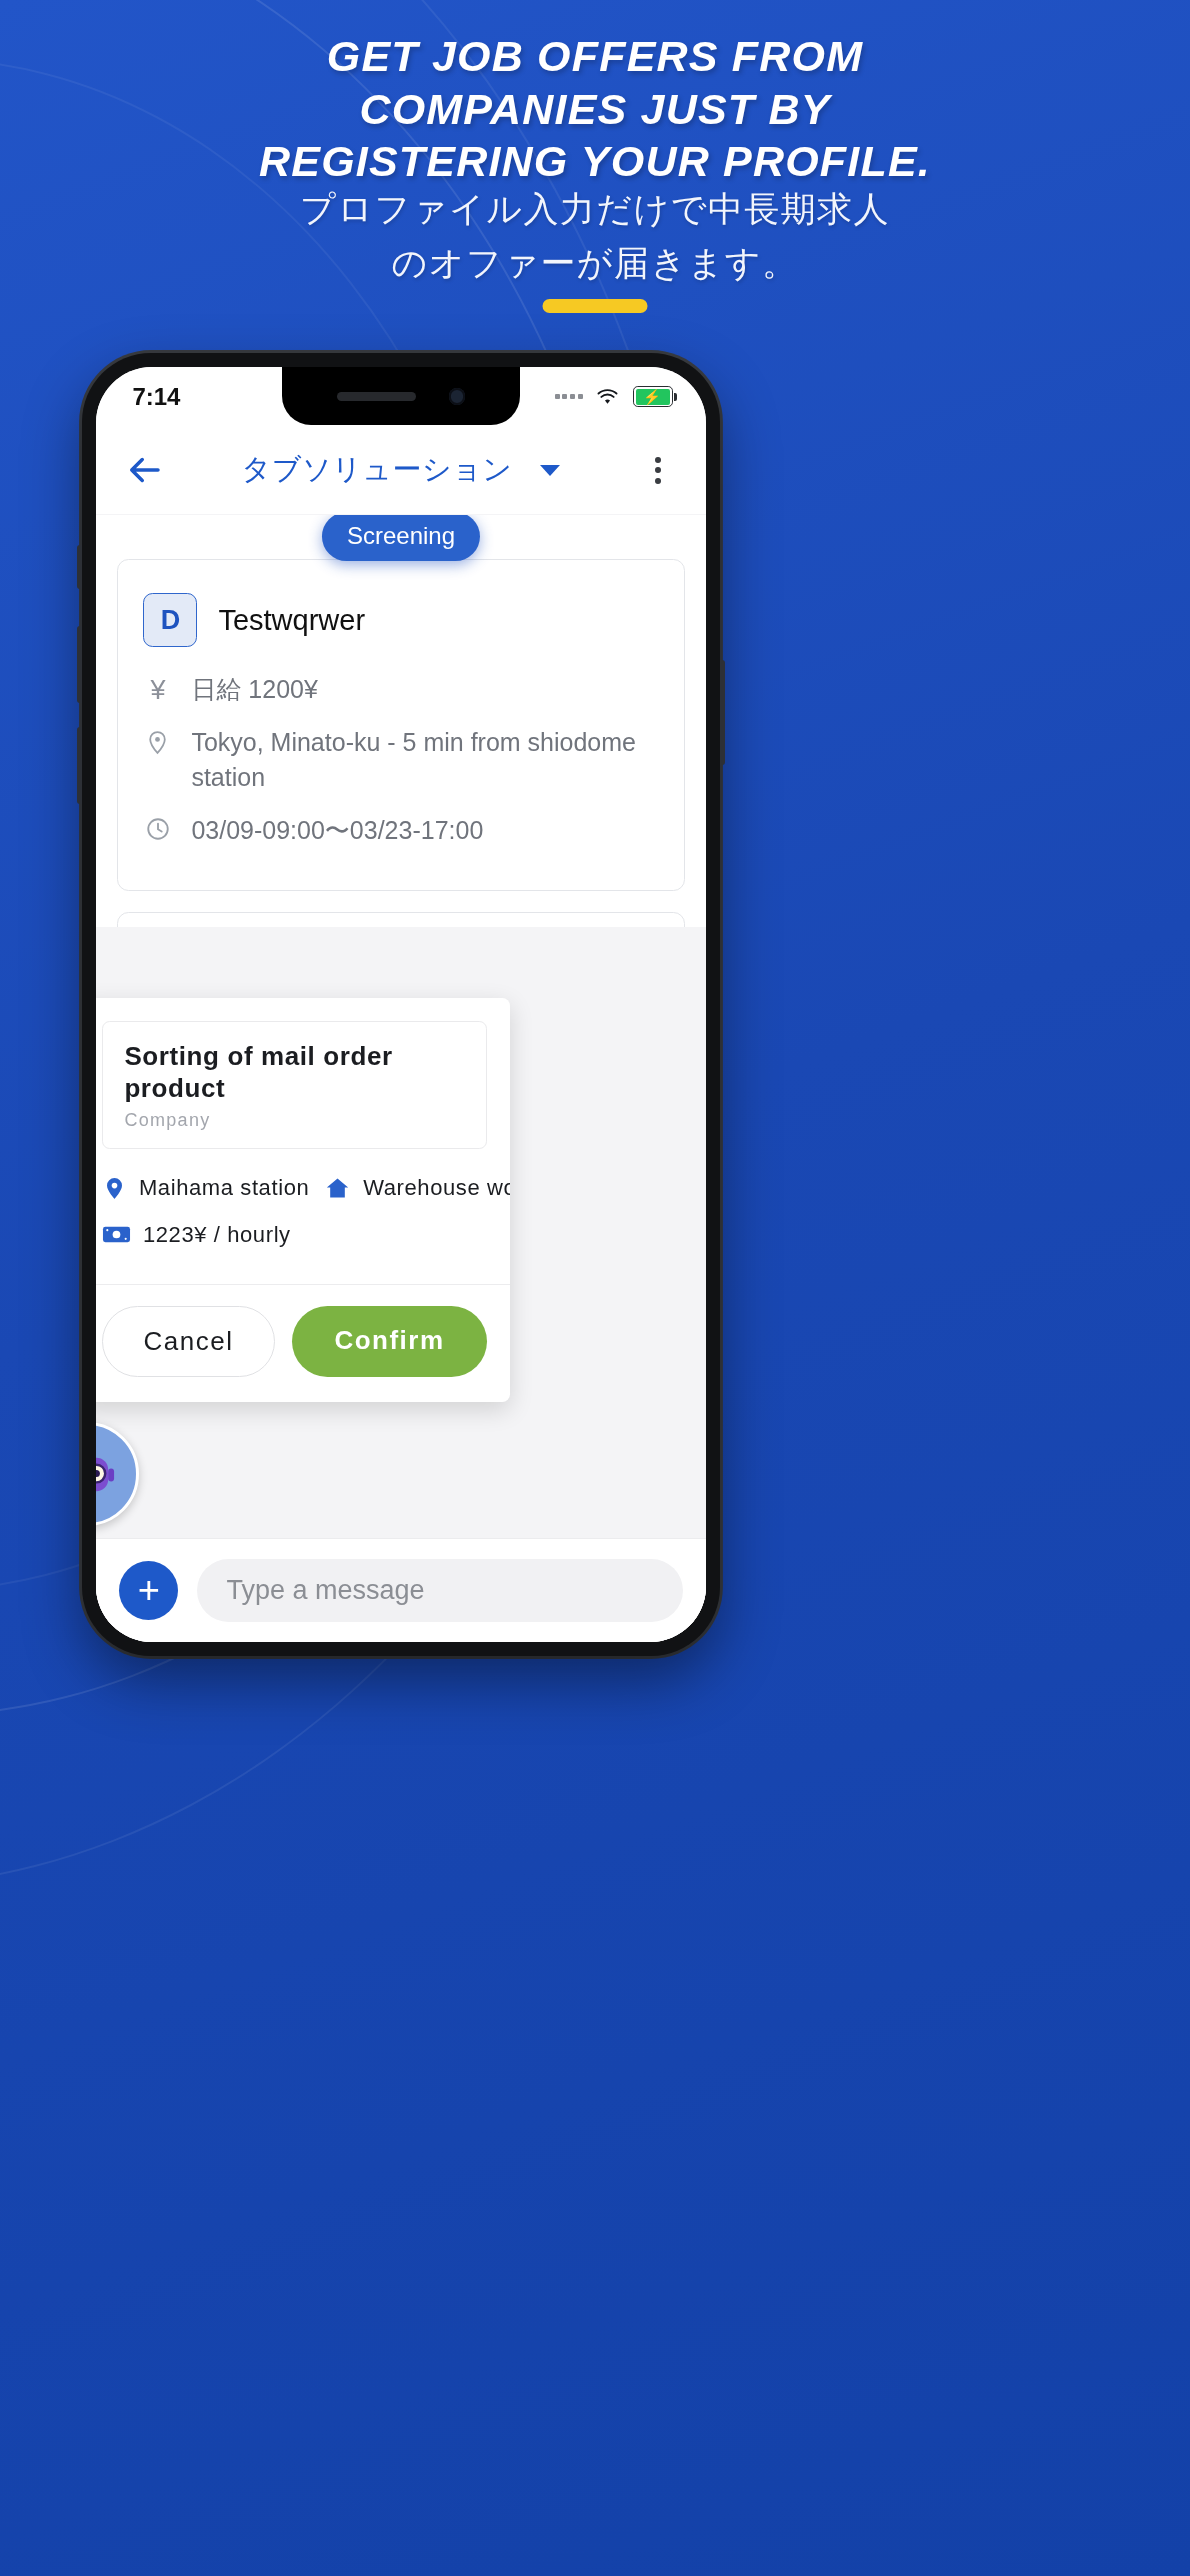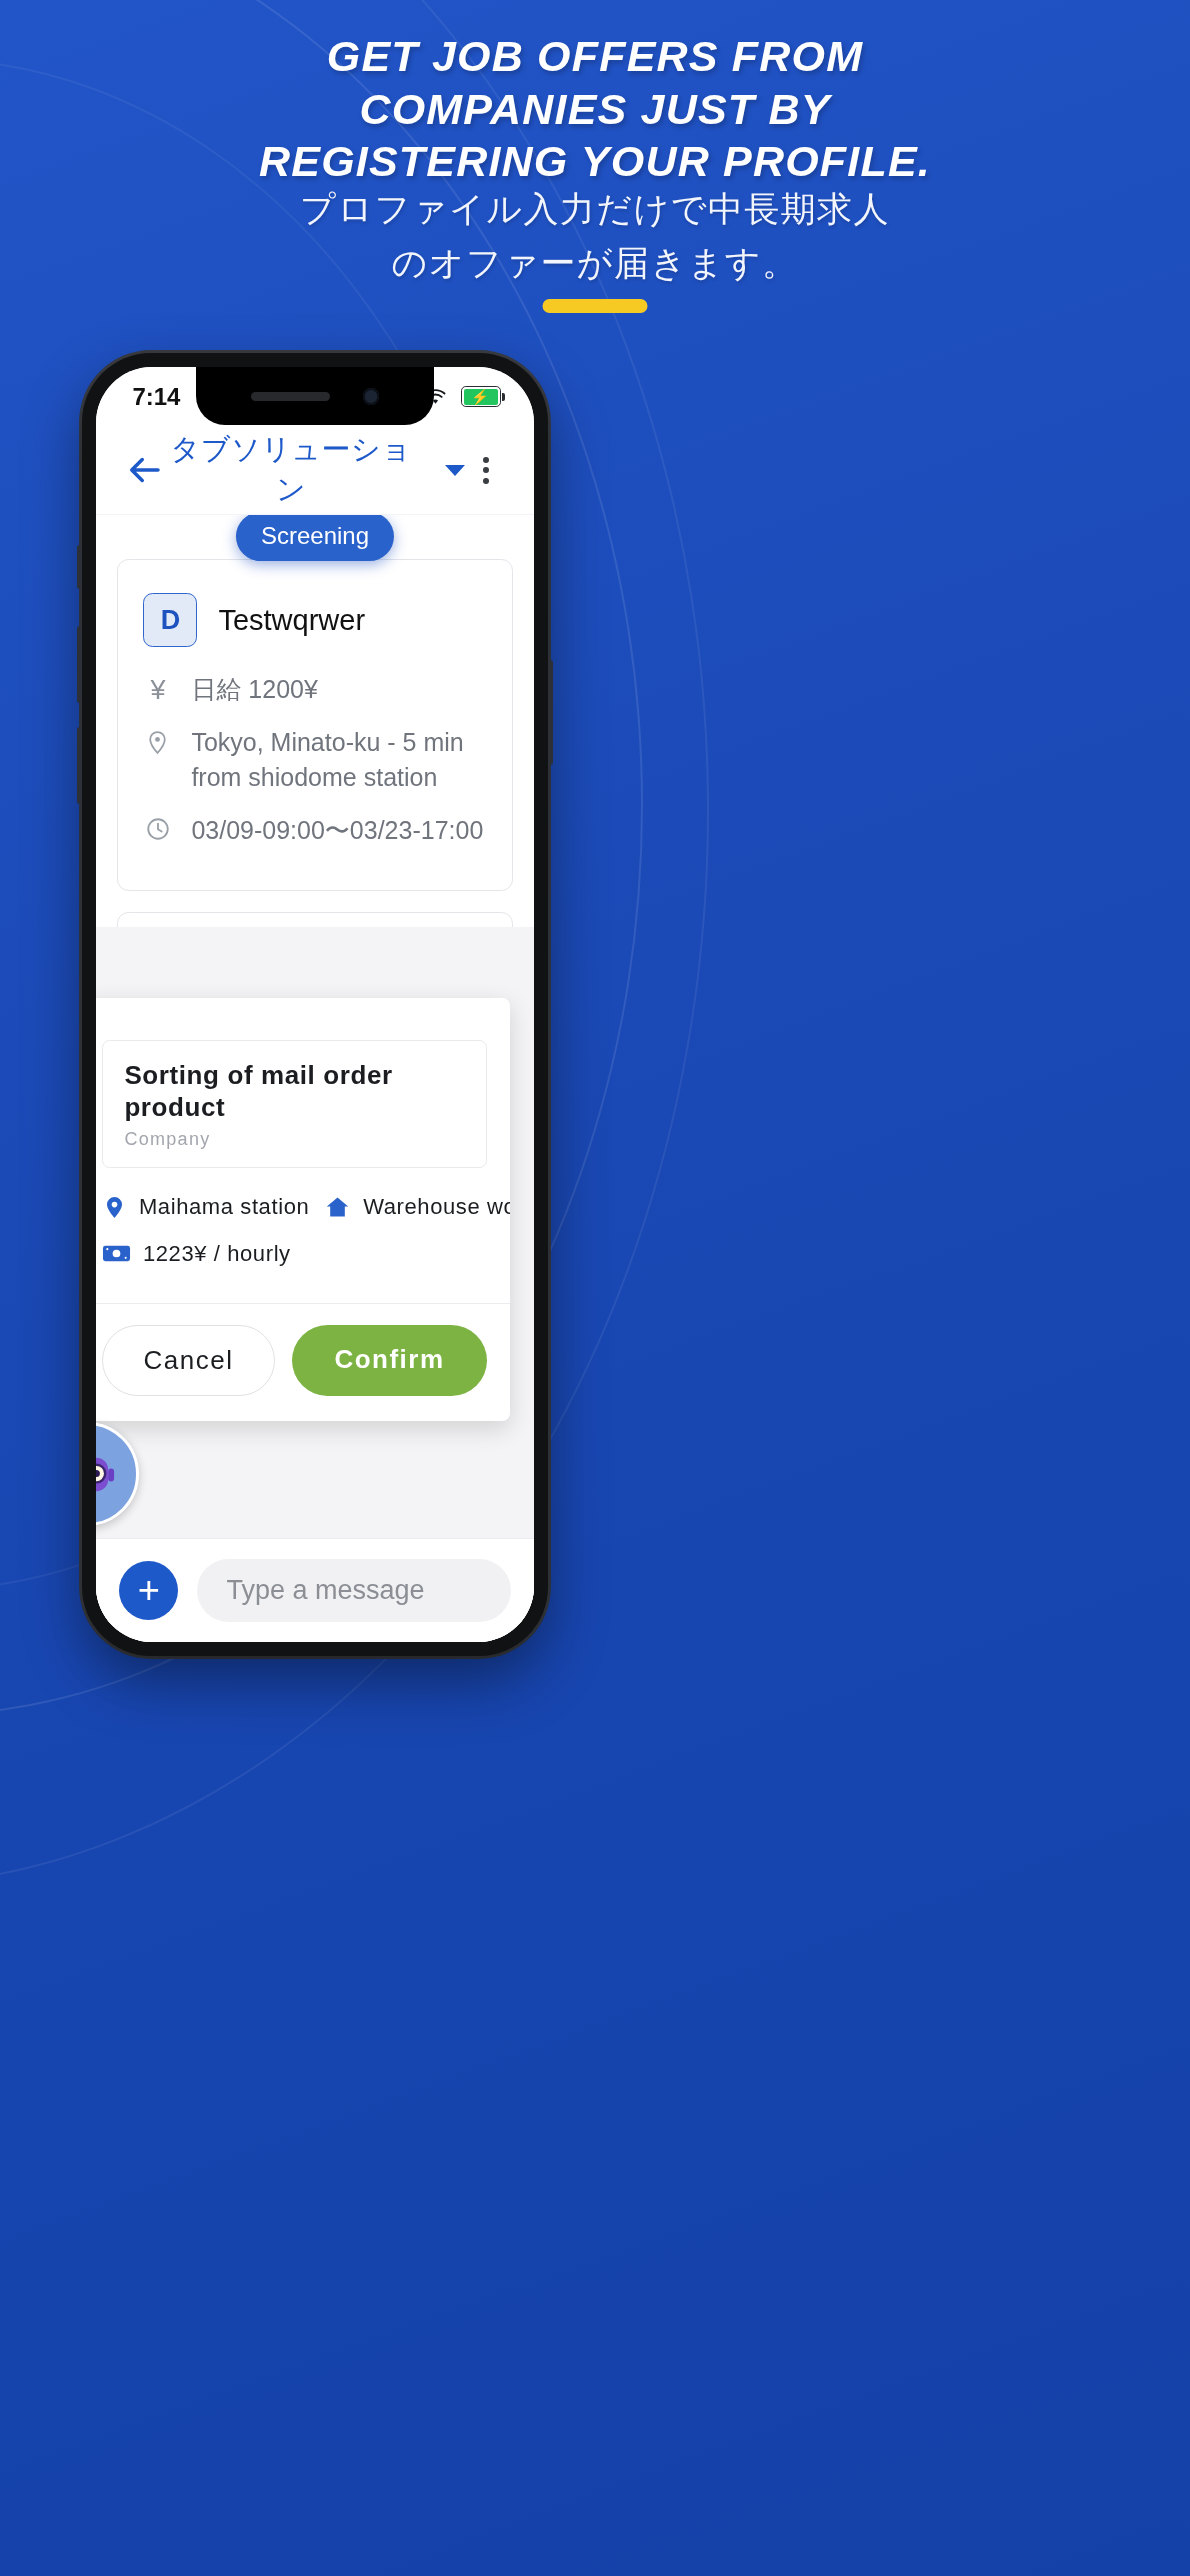--- a/index.html
+++ b/index.html
@@ -59,21 +59,21 @@
     transform: translateX(-50%);
     width: 105px; height: 14.4px;
     background: #f6c923;
     border-radius: 7.7px;
   }
 
   
   .phone {
     position: absolute;
     left: 82px; top: 353px;
-    width: 466px; height: 1303px;
+    width: 638px; height: 1303px;
     background: #111214;
     border-radius: 69px;
     box-shadow: 0 25px 58px rgba(0,0,0,0.42), 0 0 0 2.9px #3a3d42;
     padding: 14.4px;
   }
   .phone-btn {
     position: absolute; left: -4.8px; width: 4.8px;
     background: #2d3036; border-radius: 2.9px 0 0 2.9px;
   }
   .pb1 { top: 192px; height: 44px; }
@@ -219,21 +219,21 @@
   }
   .offer-title {
     font-size: 26px; font-weight: 700; color: #1b1d21;
     letter-spacing: 1.3px;
     padding: 27px 27px 23px;
     border-bottom: 1.4px solid #ececee;
   }
   .offer-body { padding: 23px 23px 17px; }
   .offer-job {
     border: 1.4px solid #eaeaec; border-radius: 7.7px;
-    padding: 19px 21px 17px; margin-bottom: 25px; margin-top: 19px;
+    padding: 19px 21px 17px; margin-bottom: 25px;
   }
   .offer-job-title { font-size: 26px; font-weight: 700; color: #1b1d21; letter-spacing: 0.6px; line-height: 1.2;}
   .offer-job-sub { font-size: 18px; color: #a3a6ad; letter-spacing: 1.3px; margin-top: 5.8px; }
 
   .offer-meta { display: flex; align-items: center; gap: 13.4px; margin-bottom: 19px; flex-wrap: nowrap; }
   .offer-meta .m { display:flex; align-items:center; gap: 11.5px; }
   .offer-meta .mtxt { font-size: 22px; color: #1b1d21; letter-spacing: 0.6px; white-space: nowrap; }
 
   .offer-actions {
     display: flex; gap: 17px; padding: 21px 23px 25px;

